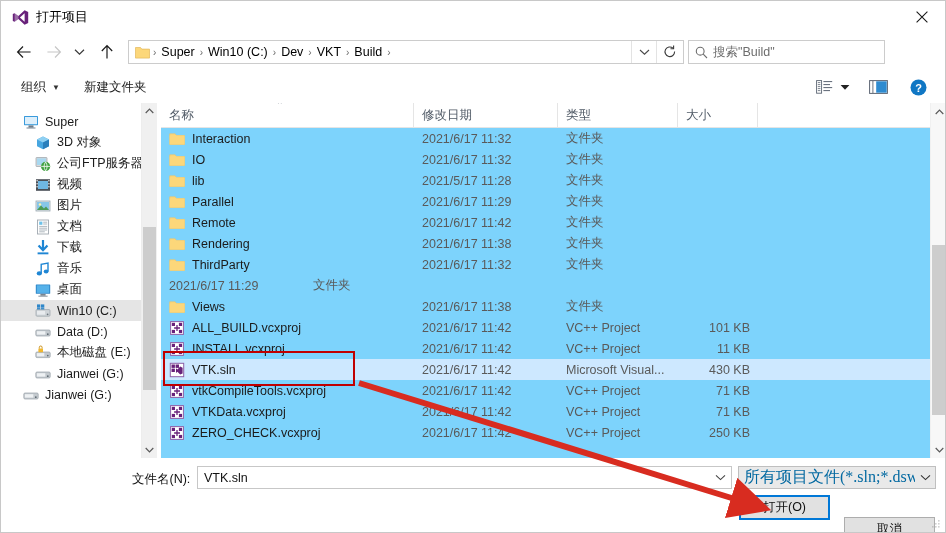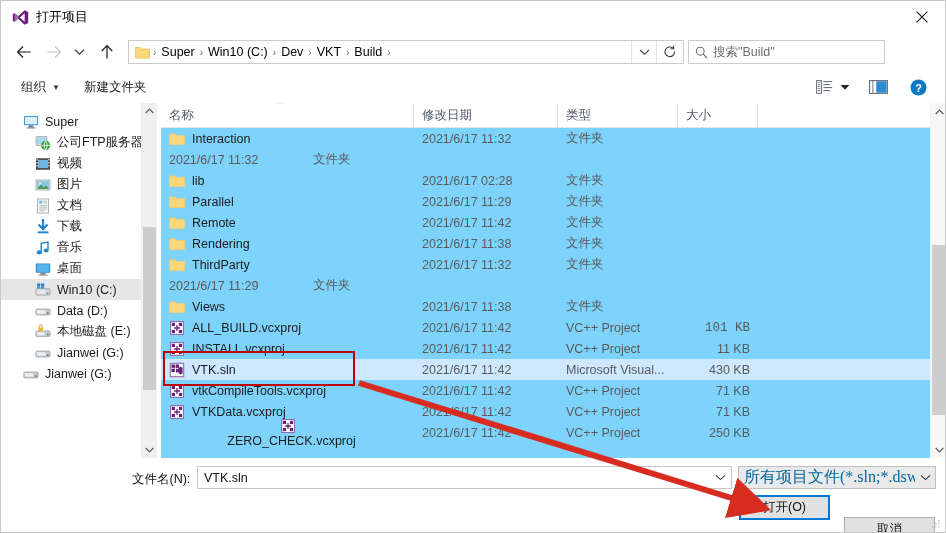--- a/index.html
+++ b/index.html
@@ -441,20 +441,30 @@
           <div class="nav-row depth0">
             <span class="nic">
               <svg width="16" height="16" viewBox="0 0 16 16">
                 <rect x="1" y="2" width="14" height="9.2" rx="0.6" fill="#3a9bdc"></rect>
                 <rect x="2" y="3" width="12" height="7.2" fill="#ddeffb"></rect>
                 <rect x="5.5" y="11.4" width="5" height="2.4" fill="#6f7d8a"></rect>
                 <rect x="3.5" y="13.4" width="9" height="1.2" fill="#8c99a5"></rect>
               </svg>
             </span>
             <span>Super</span>
+          </div>
+          <div class="nav-row depth1">
+            <span class="nic">
+              <svg width="16" height="16" viewBox="0 0 16 16">
+                <path d="M8 1.4 L14 4.4 L14 11.2 L8 14.3 L2 11.2 L2 4.4 Z" fill="#47a6e0"></path>
+                <path d="M8 1.4 L14 4.4 L8 7.6 L2 4.4 Z" fill="#8fd0f2"></path>
+                <path d="M8 7.6 L14 4.4 L14 11.2 L8 14.3 Z" fill="#2b7fbb"></path>
+              </svg>
+            </span>
+            <span>3D 对象</span>
           </div>
           <div class="nav-row depth1">
             <span class="nic">
               <svg width="16" height="16" viewBox="0 0 16 16">
                 <rect x="1" y="1.5" width="11" height="9" rx="0.6" fill="#d9d9d9" stroke="#9aa2a9" stroke-width="0.7"></rect>
                 <rect x="2" y="2.4" width="9" height="6.6" fill="#a8d8f0"></rect>
                 <circle cx="10.6" cy="10.4" r="4.6" fill="#3fa03f"></circle>
                 <path d="M6.2 10.4 h8.8 M10.6 5.9 a8 8 0 0 1 0 9 a8 8 0 0 1 0 -9" stroke="#ffffff" stroke-width="0.8" fill="none"></path>
               </svg>
             </span>
@@ -630,35 +640,44 @@
                   <path d="M0.7 4.5 h14.8 v9.0 h-14.8 z" fill="#fcd77a"></path>
                 </svg>
               </span>
               <span>Interaction</span>
             </div>
             <div class="fc-date" style="width: 144px;">2021/6/17 11:32</div>
             <div class="fc-type" style="width: 120px;">文件夹</div>
             <div class="fc-size" style="width: 80px;"></div>
           </div>
           <div class="frow">
+            <div class="fc-name" style="width: 253px;">
+              <span class="fic">
+                <svg width="16" height="16" viewBox="0 0 16 16">
+                  <path d="M0.7 2.8 h5.4 l1.4 1.7 h8.0 v9.0 h-14.8 z" fill="#fcd77a" stroke="#edc366" stroke-width="0.6"></path>
+                  <path d="M0.7 4.5 h14.8 v9.0 h-14.8 z" fill="#fcd77a"></path>
+                </svg>
+              </span>
+              <span>IO</span>
+            </div>
             <div class="fc-date" style="width: 144px;">2021/6/17 11:32</div>
             <div class="fc-type" style="width: 120px;">文件夹</div>
             <div class="fc-size" style="width: 80px;"></div>
           </div>
           <div class="frow">
             <div class="fc-name" style="width: 253px;">
               <span class="fic">
                 <svg width="16" height="16" viewBox="0 0 16 16">
                   <path d="M0.7 2.8 h5.4 l1.4 1.7 h8.0 v9.0 h-14.8 z" fill="#fcd77a" stroke="#edc366" stroke-width="0.6"></path>
                   <path d="M0.7 4.5 h14.8 v9.0 h-14.8 z" fill="#fcd77a"></path>
                 </svg>
               </span>
               <span>lib</span>
             </div>
-            <div class="fc-date" style="width: 144px;">2021/6/17 02:28</div>
+            <div class="fc-date" style="width: 144px;">2021/5/17 11:28</div>
             <div class="fc-type" style="width: 120px;">文件夹</div>
             <div class="fc-size" style="width: 80px;"></div>
           </div>
           <div class="frow">
             <div class="fc-name" style="width: 253px;">
               <span class="fic">
                 <svg width="16" height="16" viewBox="0 0 16 16">
                   <path d="M0.7 2.8 h5.4 l1.4 1.7 h8.0 v9.0 h-14.8 z" fill="#fcd77a" stroke="#edc366" stroke-width="0.6"></path>
                   <path d="M0.7 4.5 h14.8 v9.0 h-14.8 z" fill="#fcd77a"></path>
                 </svg>
@@ -741,21 +760,21 @@
                     <rect x="2.8" y="9.9" width="3.2" height="3.2"></rect>
                     <rect x="9.9" y="9.9" width="3.2" height="3.2"></rect>
                   </g>
                   <path d="M8 5.1 L8 11 M5.1 8 L11 8" stroke="#68217a" stroke-width="1.3"></path>
                 </svg>
               </span>
               <span>ALL_BUILD.vcxproj</span>
             </div>
             <div class="fc-date" style="width: 144px;">2021/6/17 11:42</div>
             <div class="fc-type" style="width: 120px;">VC++ Project</div>
-            <div class="fc-size" style="width: 80px; font-family: Liberation Mono, monospace;">101 KB</div>
+            <div class="fc-size" style="width: 80px;">101 KB</div>
           </div>
           <div class="frow">
             <div class="fc-name" style="width: 253px;">
               <span class="fic">
                 <svg width="16" height="16" viewBox="0 0 16 16">
                   <rect x="1.6" y="1.6" width="12.8" height="12.8" fill="#ffffff" stroke="#8e5fa8" stroke-width="1"></rect>
                   <g fill="#68217a">
                     <rect x="2.8" y="2.8" width="3.2" height="3.2"></rect>
                     <rect x="9.9" y="2.8" width="3.2" height="3.2"></rect>
                     <rect x="2.8" y="9.9" width="3.2" height="3.2"></rect>
@@ -823,21 +842,21 @@
                   <path d="M8 5.1 L8 11 M5.1 8 L11 8" stroke="#68217a" stroke-width="1.3"></path>
                 </svg>
               </span>
               <span>VTKData.vcxproj</span>
             </div>
             <div class="fc-date" style="width: 144px;">2021/6/17 11:42</div>
             <div class="fc-type" style="width: 120px;">VC++ Project</div>
             <div class="fc-size" style="width: 80px;">71 KB</div>
           </div>
           <div class="frow">
-            <div class="fc-name" style="width: 253px; flex-direction: column;">
+            <div class="fc-name" style="width: 253px;">
               <span class="fic">
                 <svg width="16" height="16" viewBox="0 0 16 16">
                   <rect x="1.6" y="1.6" width="12.8" height="12.8" fill="#ffffff" stroke="#8e5fa8" stroke-width="1"></rect>
                   <g fill="#68217a">
                     <rect x="2.8" y="2.8" width="3.2" height="3.2"></rect>
                     <rect x="9.9" y="2.8" width="3.2" height="3.2"></rect>
                     <rect x="2.8" y="9.9" width="3.2" height="3.2"></rect>
                     <rect x="9.9" y="9.9" width="3.2" height="3.2"></rect>
                   </g>
                   <path d="M8 5.1 L8 11 M5.1 8 L11 8" stroke="#68217a" stroke-width="1.3"></path>

